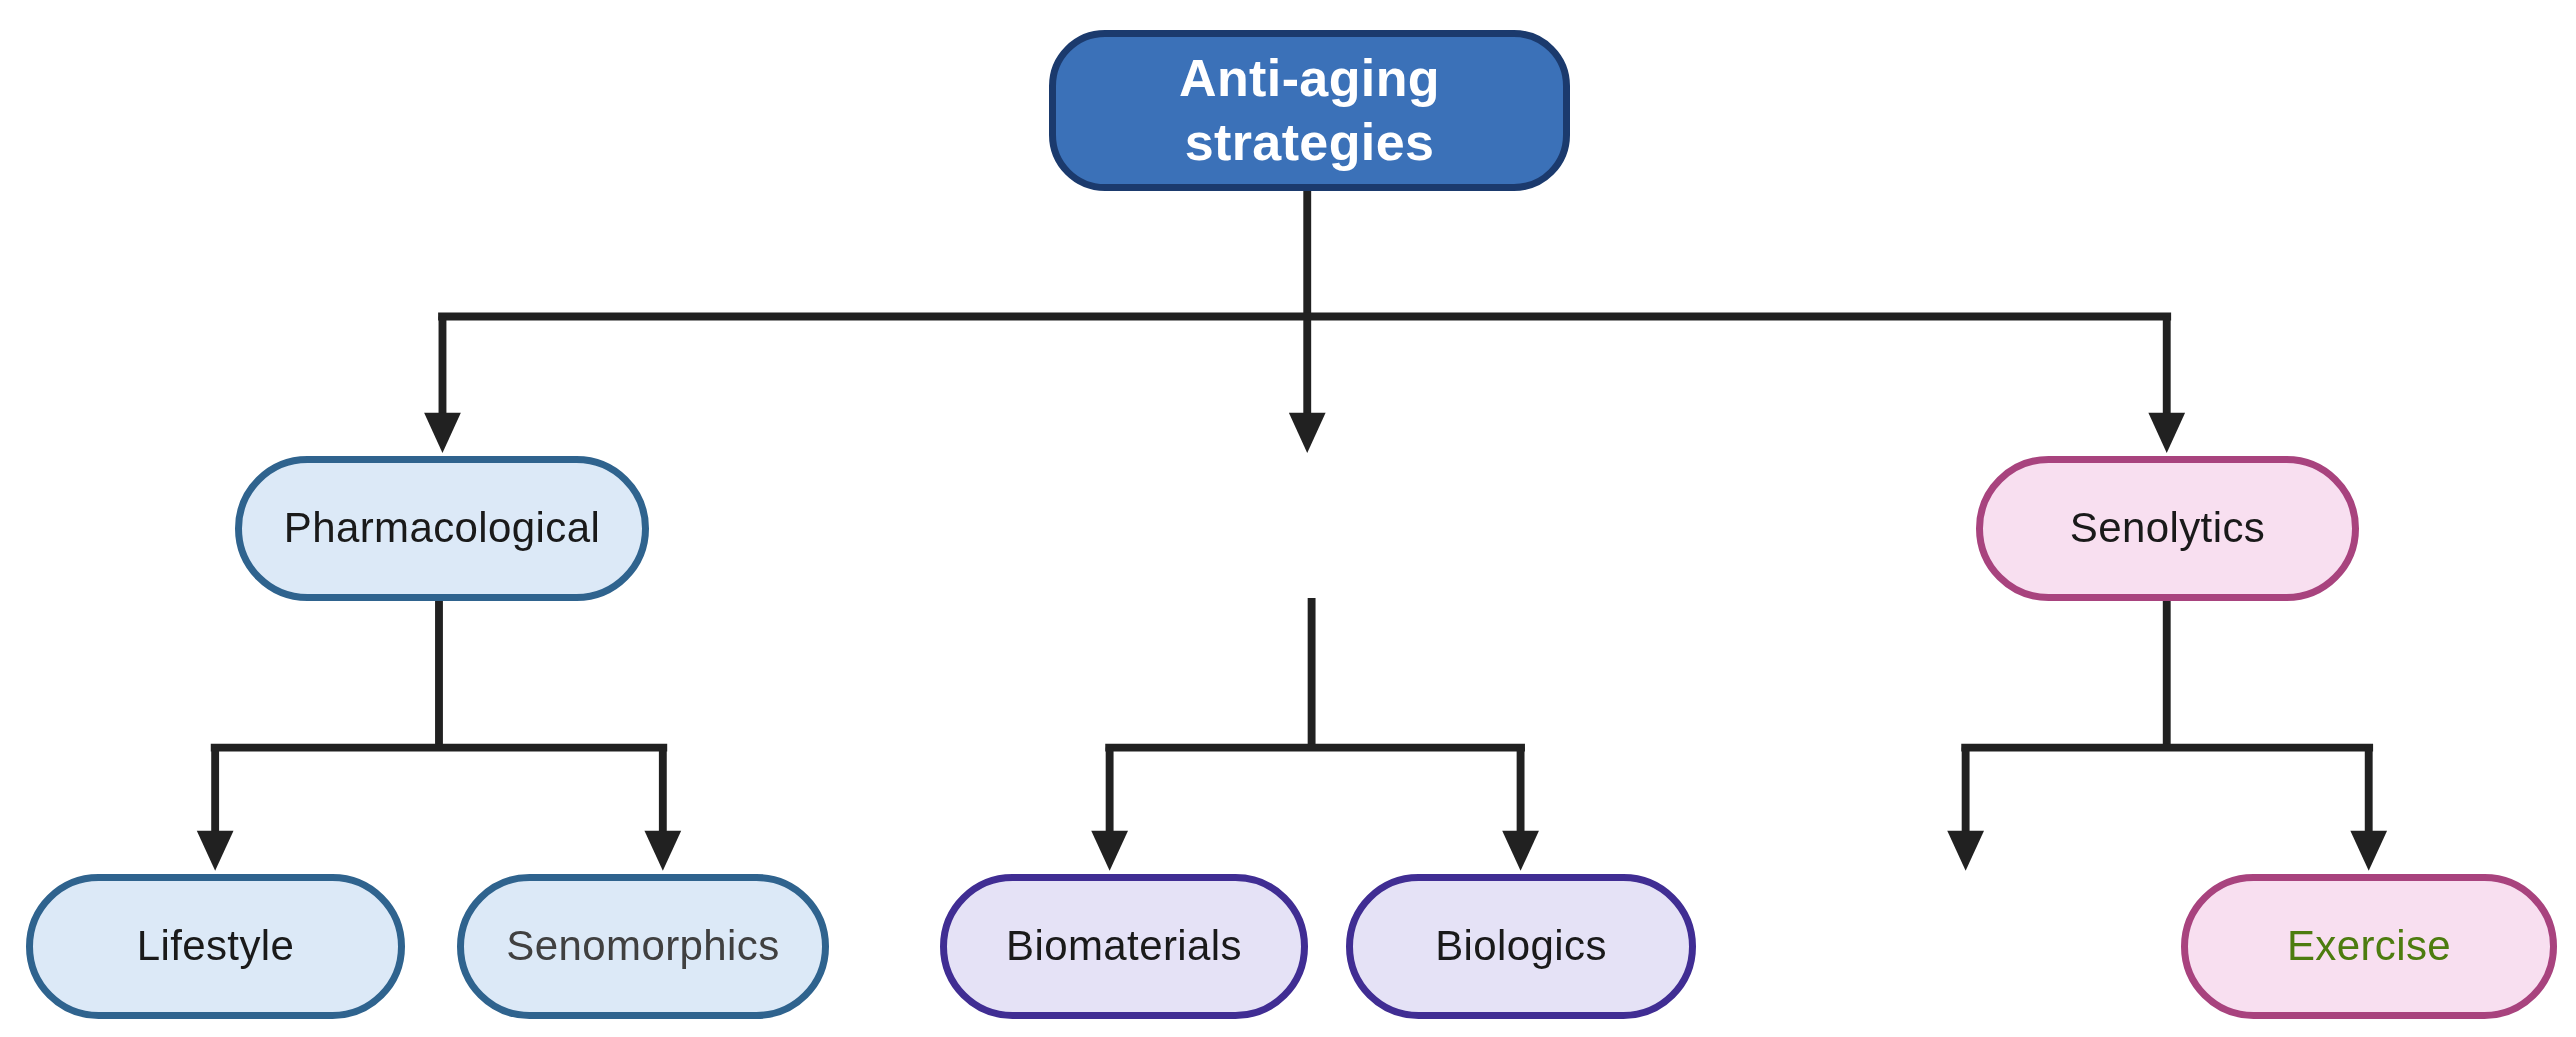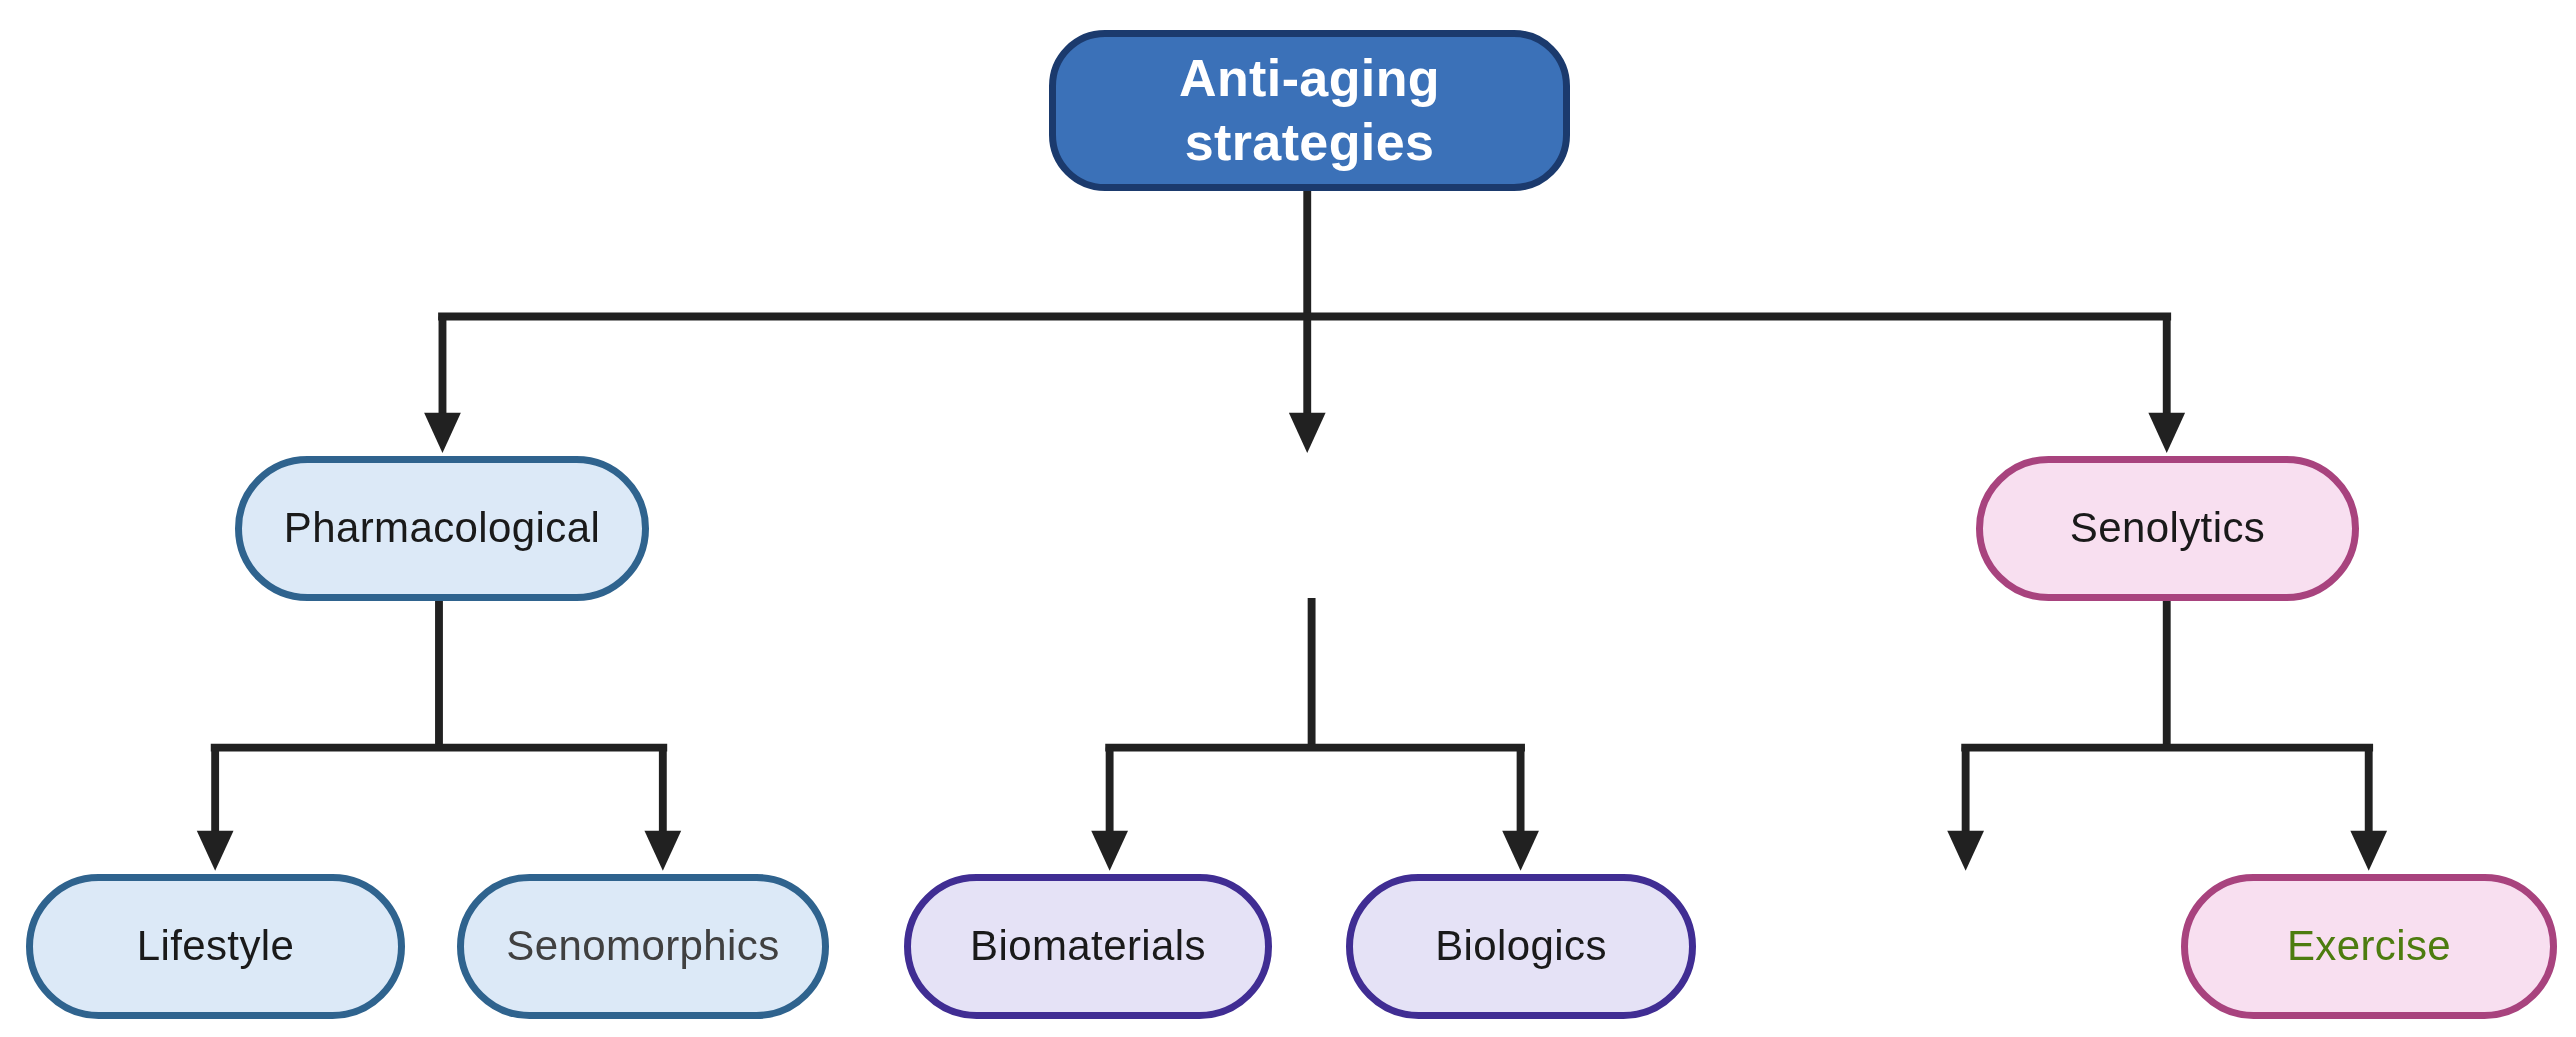--- a/index.html
+++ b/index.html
@@ -94,21 +94,21 @@
   </div>
 
   <div class="node" style="left: 26px; top: 874px; width: 379px; height: 145px; border-width: 7px; background-color: rgb(220, 233, 247); border-color: rgb(47, 99, 142); color: rgb(26, 26, 26);">
     <span class="label">Lifestyle</span>
   </div>
 
   <div class="node" style="left: 457px; top: 874px; width: 372px; height: 145px; border-width: 7px; background-color: rgb(220, 233, 247); border-color: rgb(47, 99, 142); color: #404040;">
     <span class="label">Senomorphics</span>
   </div>
 
-  <div class="node" style="left: 904px; top: 874px; width: 368px; height: 145px; border-width: 7.9px; background-color: rgb(229, 226, 246); border-color: rgb(64, 45, 147); color: rgb(26, 26, 26);">
+  <div class="node" style="left: 940px; top: 874px; width: 368px; height: 145px; border-width: 7.9px; background-color: rgb(229, 226, 246); border-color: rgb(64, 45, 147); color: rgb(26, 26, 26);">
     <span class="label">Biomaterials</span>
   </div>
 
   <div class="node" style="left: 1346px; top: 874px; width: 350px; height: 145px; border-width: 7.9px; background-color: rgb(229, 226, 246); border-color: rgb(64, 45, 147); color: rgb(26, 26, 26);">
     <span class="label">Biologics</span>
   </div>
 
 
   <div class="node" style="left: 2181px; top: 874px; width: 376px; height: 145px; border-width: 7.9px; background-color: rgb(248, 223, 240); border-color: rgb(168, 67, 126); color: #4d7c0f;">
     <span class="label">Exercise</span>

